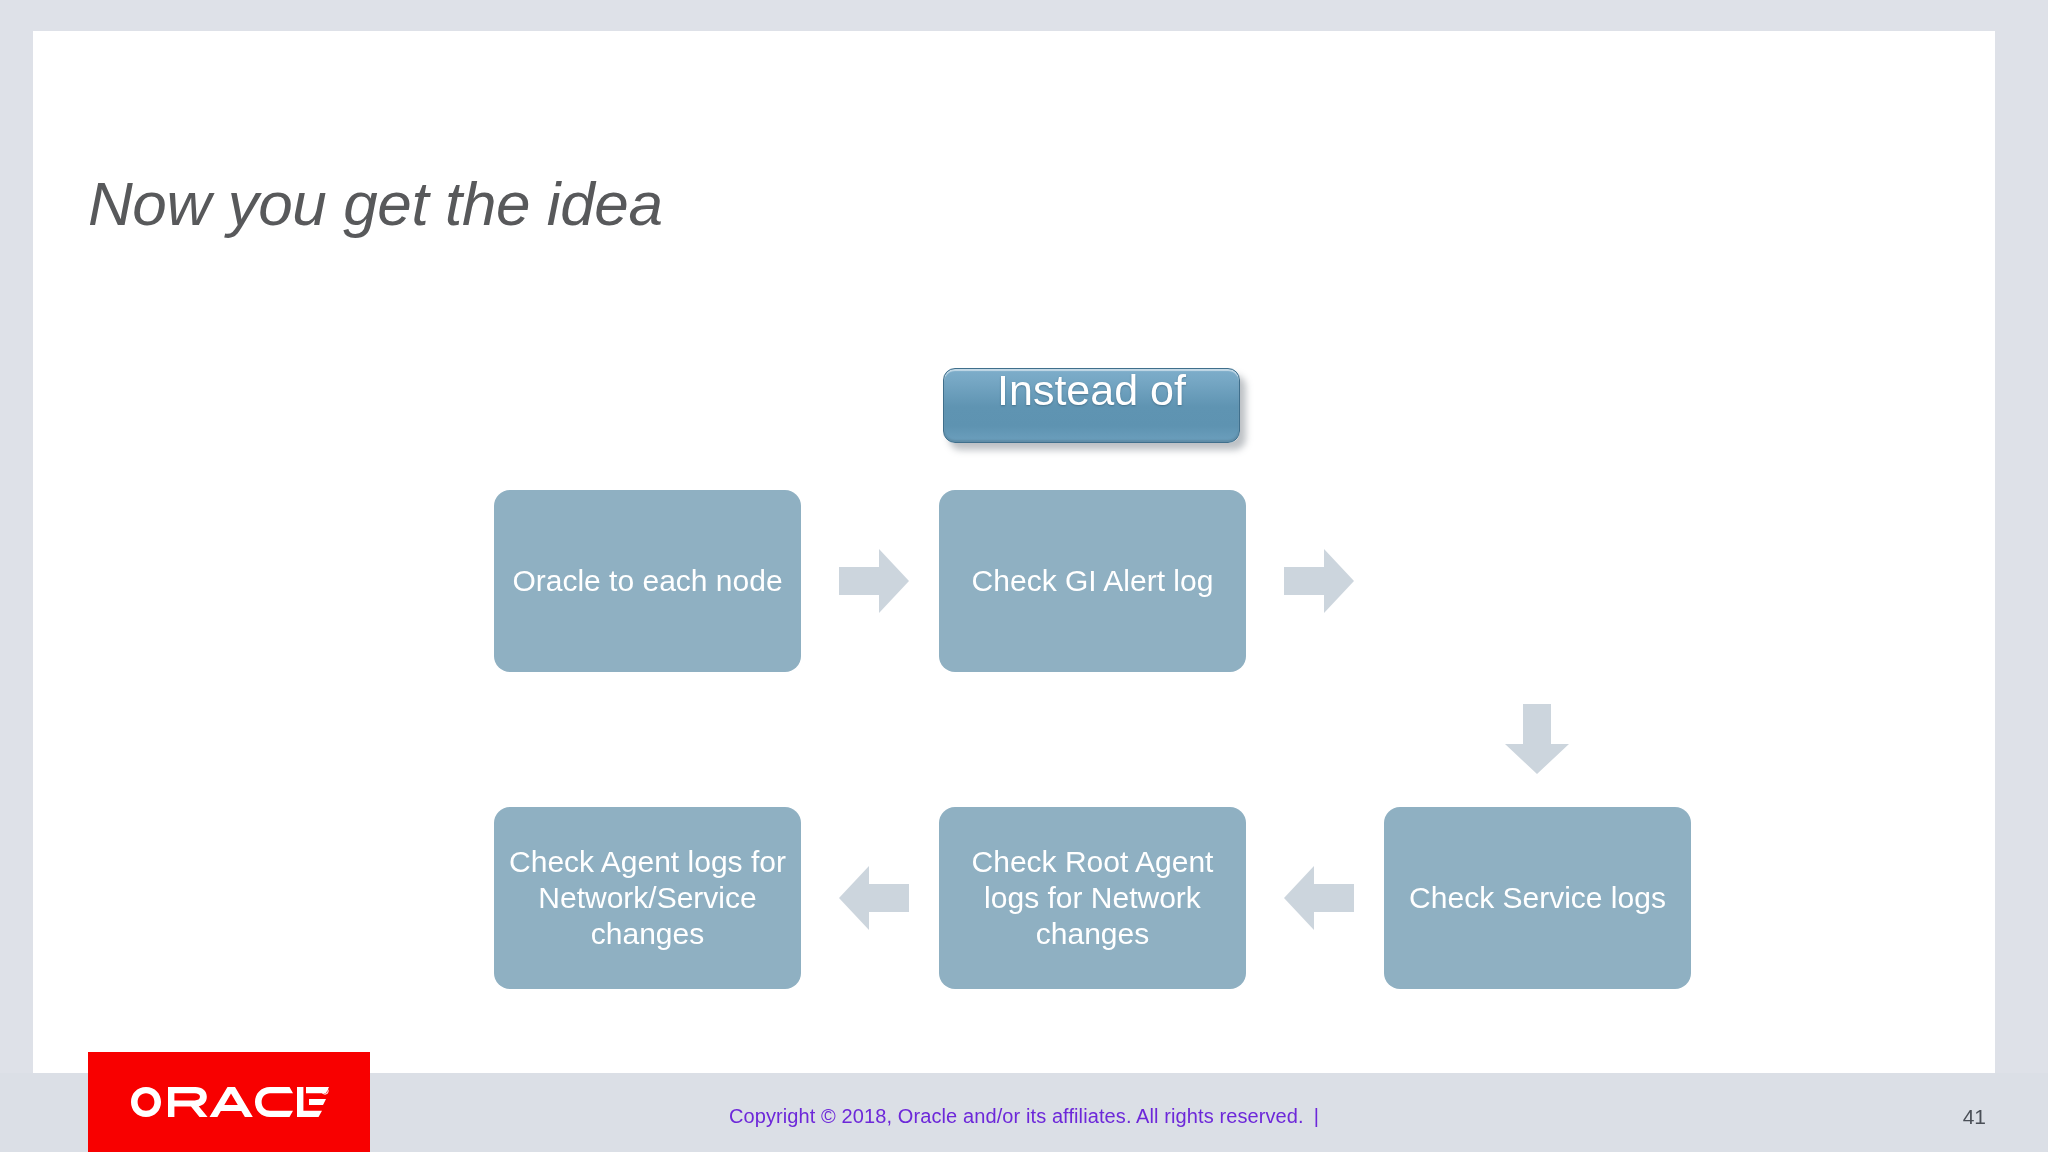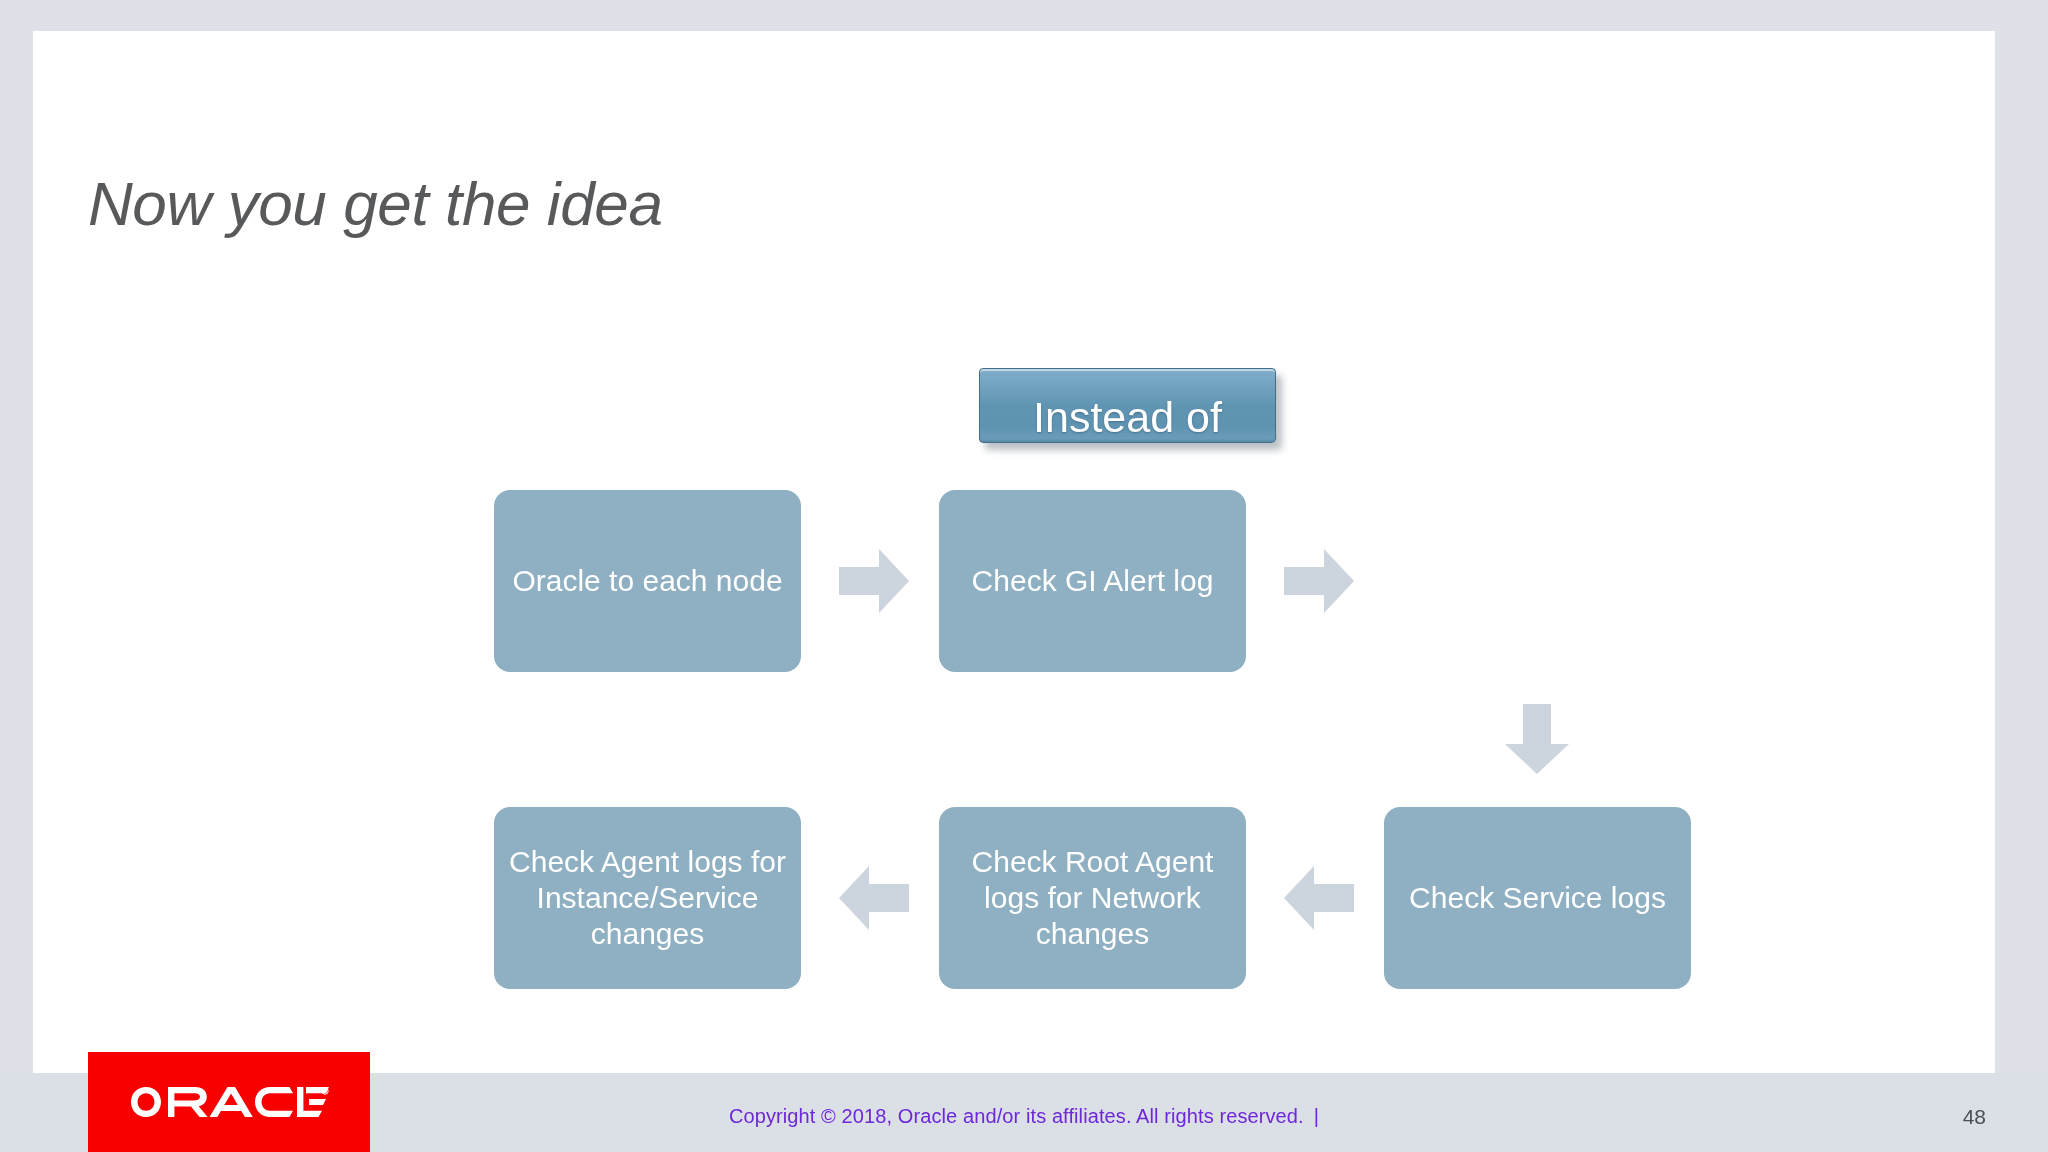--- a/index.html
+++ b/index.html
@@ -47,36 +47,35 @@
     height: 1042px;
   }
 
   
   .instead-btn {
     position: absolute;
     left: 910px;
     top: 337px;
     width: 297px;
     height: 75px;
-    border-radius: 4px;
+    border-radius: 12px;
     background: linear-gradient(to bottom,
         #7eaecb 0%,
         #76a7c4 16%,
         #5f94b2 52%,
         #5e93b1 78%,
         #6c9fbd 100%);
     border: 1px solid #3f6f8c;
     box-shadow: 6px 7px 7px rgba(90,100,110,0.40),
                 inset 0 2px 1px rgba(255,255,255,0.55),
                 inset 0 -2px 2px rgba(0,0,0,0.12);
     display: flex;
-    align-items: flex-end;
+    align-items: flex-start;
     justify-content: center;
     box-sizing: border-box;
-    margin-left: 36px;
   }
   .instead-btn-label {
     color: #ffffff;
     font-size: 43px;
     font-weight: 400;
     line-height: 1;
     text-shadow: 0 1px 2px rgba(40,70,90,0.45);
     padding-bottom: 3px;
   }
 
@@ -182,21 +181,21 @@
 
     <div class="flow-box box-r0c0">
       <span class="flow-box-label">Oracle to each node</span>
     </div>
     <div class="flow-box box-r0c1">
       <span class="flow-box-label">Check GI Alert log</span>
     </div>
 
     <div class="flow-box box-r1c0">
       <span class="flow-box-label">Check Agent logs for
-Instance/Service
+Network/Service
 changes</span>
     </div>
     <div class="flow-box box-r1c1">
       <span class="flow-box-label">Check Root Agent
 logs for Network
 changes</span>
     </div>
     <div class="flow-box box-r1c2">
       <span class="flow-box-label">Check Service logs</span>
     </div>
@@ -242,13 +241,13 @@
     <path fill="#ffffff" d="M177 2 L177 8.2 L197 8.2 L200 2 Z M180 14 L180 20 L194 20 L197 14 Z"></path>
 
     <circle cx="196" cy="6" r="3.2" fill="none" stroke="#ffffff" stroke-width="1"></circle>
   </svg>
 </div>
 
 <div class="footer-copyright">
   <span>Copyright © 2018, Oracle and/or its affiliates. All rights reserved.</span><span class="sep">|</span>
 </div>
 
-<div class="footer-page">48</div>
+<div class="footer-page">41</div>
 
 </body></html>

